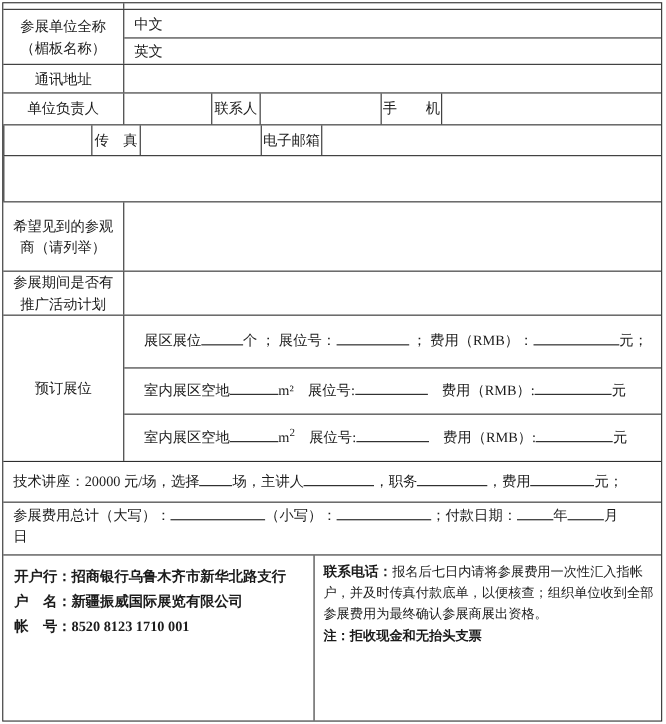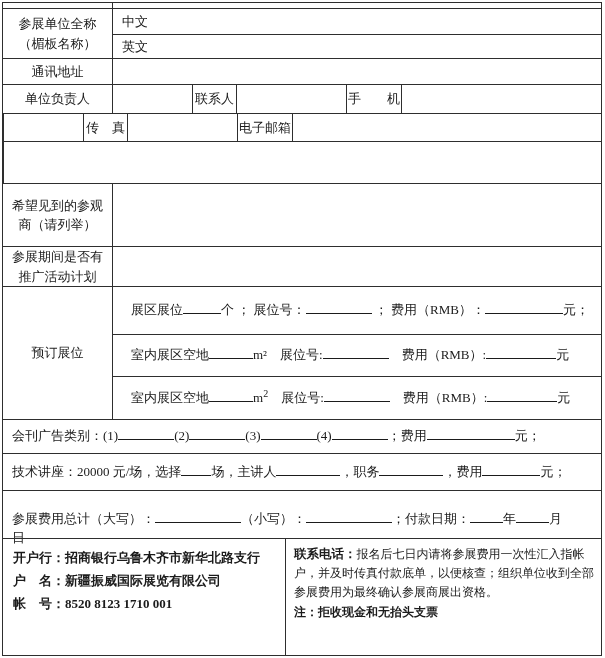--- a/index.html
+++ b/index.html
@@ -25,21 +25,21 @@
   .colflex { display:flex; flex-direction:column; }
   .subrow { display:flex; align-items:center; padding-left:9px; flex:none; }
   .bt { border-top:1px solid #2e2e2e; }
   .slbl { display:flex; align-items:center; justify-content:center; text-align:center; flex:none; }
   .fieldcell { flex:1 1 auto; }
   .segline { padding:0 4px 0 9px; line-height:1.45; }
   .vcenter { display:flex; align-items:center; }
   .bl { display:inline-block; border-bottom:1px solid #1b1b1b; height:12px; }
   .bseg { font-weight:normal;text-align:center; }
   sup { font-size:10px; line-height:0; }
-  .totalrow { padding-top:19px; }
+  .totalrow { padding-top:3px; }
   .bank { padding:8px 6px 4px 10px; font-weight:bold; line-height:1.75; }
   .notice { padding:6px 6px 4px 8px; font-size:12px; line-height:1.55; }
   .notice-title { font-weight:bold; font-size:12.5px; }
   .notice-note { font-weight:bold; margin-top:1px; }
 </style>
 </head>
 <body>
 
 <div class="tbl">
 
@@ -109,23 +109,20 @@
       </div>
       <div class="subrow bt" style="height:42px">
         <div class="segline"><span>室内展区空地</span><span class="bl" style="width: 44px;"></span><span class="bseg">m²</span><span>　展位号:</span><span class="bl" style="width: 66px;"></span><span>　费用（RMB）:</span><span class="bl" style="width: 70px;"></span><span>元</span></div>
       </div>
       <div class="subrow bt" style="height:43px">
         <div class="segline"><span>室内展区空地</span><span class="bl" style="width: 44px;"></span><span class="bseg">m</span><sup class="bseg">2</sup><span>　展位号:</span><span class="bl" style="width: 66px;"></span><span>　费用（RMB）:</span><span class="bl" style="width: 70px;"></span><span>元</span></div>
       </div>
     </div>
   </div>
 
-  <div class="row vcenter" style="height:34px">
-    <div class="segline grow"><span>会刊广告类别：(1)</span><span class="bl" style="width: 56px;"></span><span>(2)</span><span class="bl" style="width: 56px;"></span><span>(3)</span><span class="bl" style="width: 56px;"></span><span>(4)</span><span class="bl" style="width: 56px;"></span><span>；费用</span><span class="bl" style="width: 88px;"></span><span>元；</span></div>
-  </div>
 
 
   <div class="row vcenter" style="height:37px">
     <div class="segline grow"><span class="bseg">技术讲座：</span><span class="bseg">20000</span><span> 元/场，选择</span><span class="bl" style="width: 30px;"></span><span>场，主讲人</span><span class="bl" style="width: 64px;"></span><span>，职务</span><span class="bl" style="width: 64px;"></span><span>，费用</span><span class="bl" style="width: 58px;"></span><span>元；</span></div>
   </div>
 
   <div class="row totalrow" style="height:48px">
     <div class="segline grow"><span class="bseg">参展费用总计（大写）：</span><span class="bl" style="width: 86px;"></span><span class="bseg">（小写）：</span><span class="bl" style="width: 86px;"></span><span class="bseg">；付款日期：</span><span class="bl" style="width: 33px;"></span><span class="bseg">年</span><span class="bl" style="width: 33px;"></span><span class="bseg">月</span><br><span class="bseg">日</span></div>
   </div>
 

